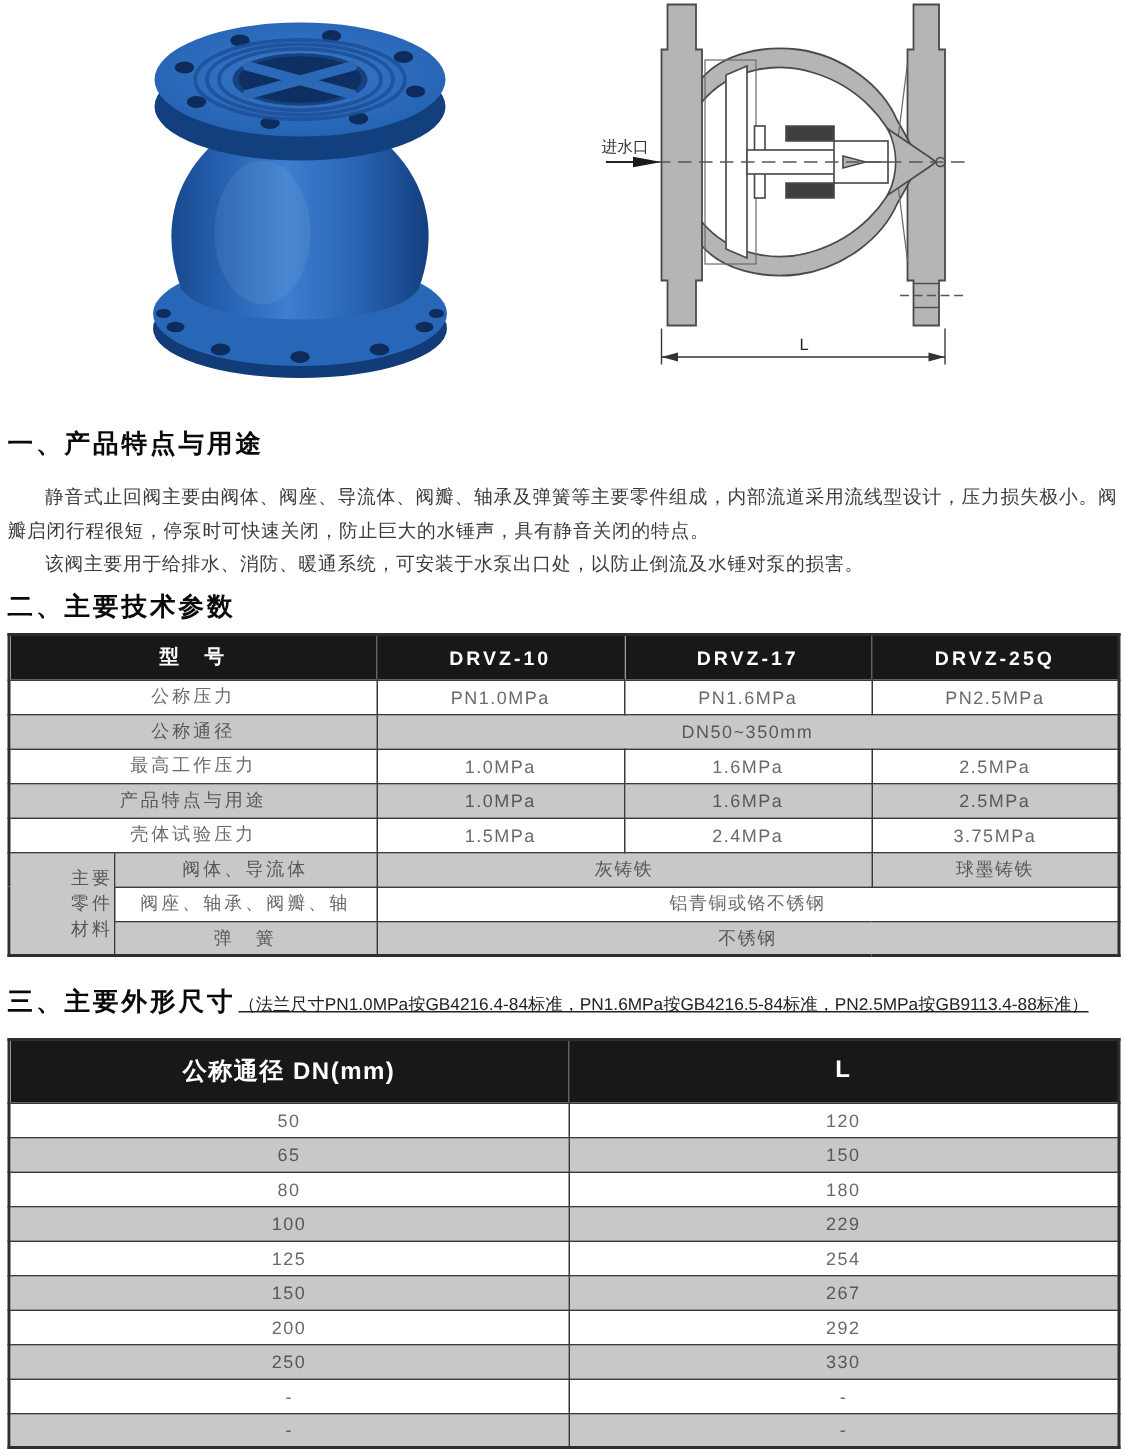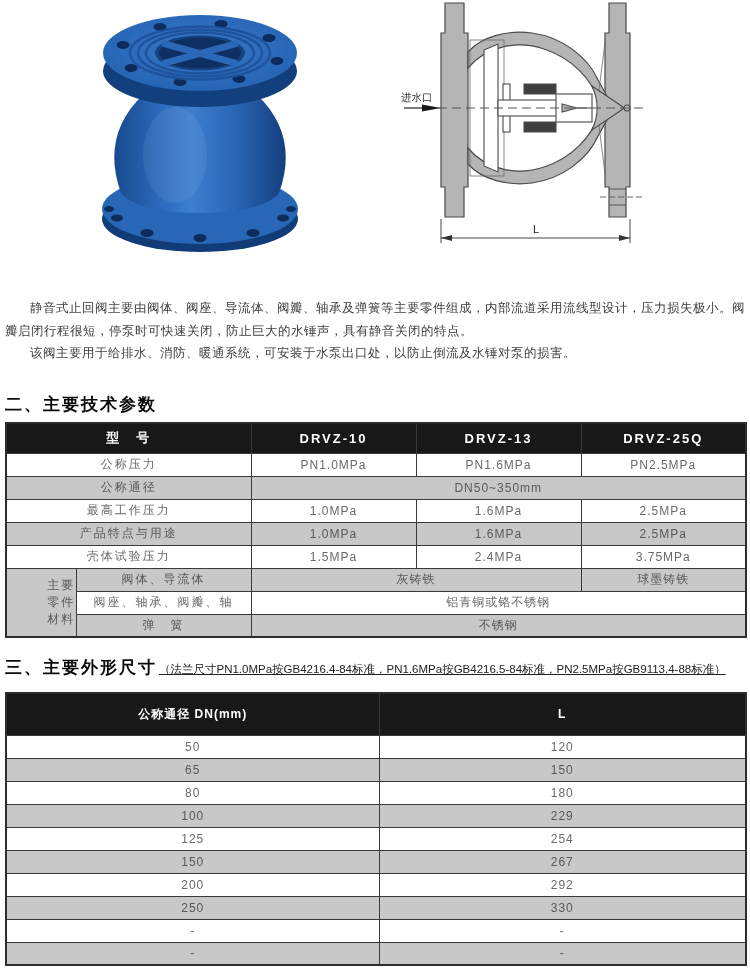--- a/index.html
+++ b/index.html
@@ -46,21 +46,21 @@
   }
   tr.g td { background:#c8c8c8; color:#585858; }
   tr.w td { background:#ffffff; }
   td.lbl { letter-spacing:2px; }
   td.mat-lbl { background:#c8c8c8; color:#585858; font-size:12px; letter-spacing:2px;padding-left:40px; }
   td.mat-lbl div { line-height:17px; }
 
   .t3 { margin-top:13px; }
   .t3 td { height:23px; }
   .t3 tr.hdr3 td {
-    background:#181818; color:#fff; font-weight:bold; font-size:12px;
+    background:#181818; color:#fff; font-weight:bold; font-size:16px;
     height:42px; letter-spacing:1px;
   }
 
   svg text { font-family:"Liberation Sans","DejaVu Sans",sans-serif; }
 </style>
 </head>
 <body>
 
 <div class="page">
 
@@ -174,41 +174,42 @@
         <line x1="234" y1="219" x2="234" y2="243"></line>
         <line x1="45" y1="238" x2="234" y2="238"></line>
       </g>
       <path d="M45,238 L56,235 L56,241 Z" fill="#333" stroke="none"></path>
       <path d="M234,238 L223,235 L223,241 Z" fill="#333" stroke="none"></path>
       <text x="137" y="233" font-size="11" fill="#222">L</text>
     </svg>
   </div>
 
   <div class="sec" id="sec1">
+    <div class="sec-title">一、产品特点与用途</div>
     <div class="paras">
       <p class="para">静音式止回阀主要由阀体、阀座、导流体、阀瓣、轴承及弹簧等主要零件组成，内部流道采用流线型设计，压力损失极小。阀瓣启闭行程很短，停泵时可快速关闭，防止巨大的水锤声，具有静音关闭的特点。</p>
       <p class="para">该阀主要用于给排水、消防、暖通系统，可安装于水泵出口处，以防止倒流及水锤对泵的损害。</p>
     </div>
   </div>
 
   <div class="sec" id="sec2">
     <div class="sec-title">二、主要技术参数</div>
     <table class="t2">
       <colgroup>
           <col style="width:70px">
           <col style="width:175px">
           <col>
           <col>
           <col>
         </colgroup>
       <tbody>
           <tr class="hdr">
         <td colspan="2">型　号</td>
         <td>DRVZ-10</td>
-        <td>DRVZ-13</td>
+        <td>DRVZ-17</td>
         <td>DRVZ-25Q</td>
       </tr>
       <tr class="w">
         <td colspan="2" class="lbl">公称压力</td>
         <td>PN1.0MPa</td>
         <td>PN1.6MPa</td>
         <td>PN2.5MPa</td>
       </tr>
       <tr class="g">
         <td colspan="2" class="lbl">公称通径</td>

